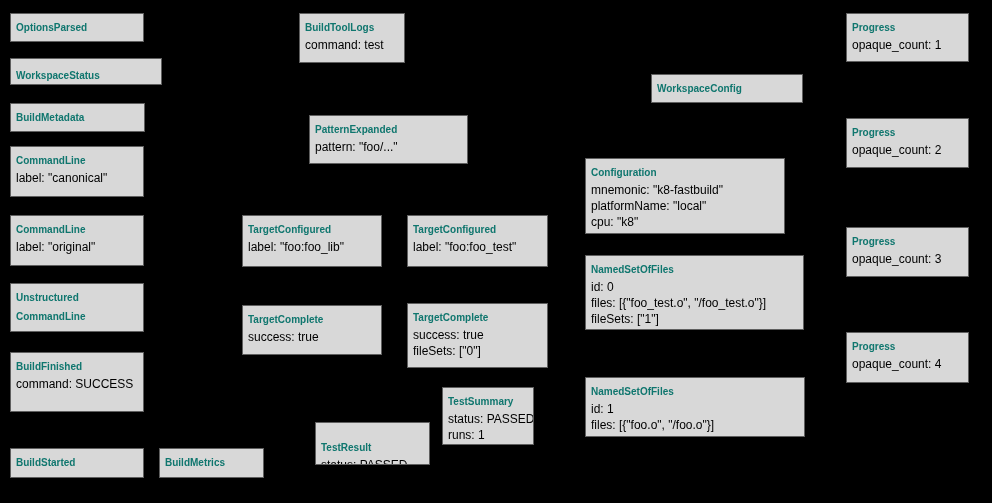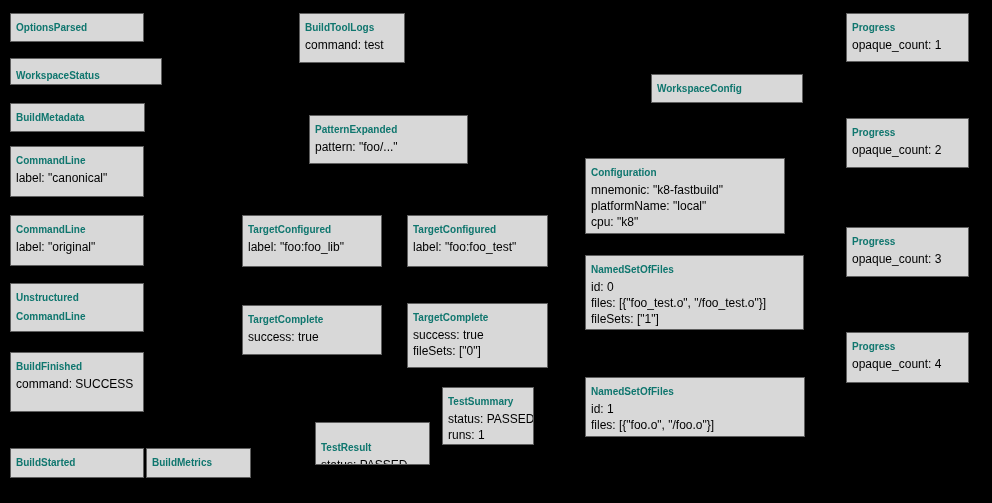--- a/index.html
+++ b/index.html
@@ -66,21 +66,21 @@
 
   <div class="box" style="left:10px;top:352px;width:134px;height:60px">
     <div class="t">BuildFinished</div>
     <div class="f">command: SUCCESS</div>
   </div>
 
   <div class="box" style="left:10px;top:448px;width:134px;height:30px">
     <div class="t">BuildStarted</div>
   </div>
 
-  <div class="box" style="left:146px;top:448px;width:105px;height:30px">
+  <div class="box" style="left:159px;top:448px;width:105px;height:30px">
     <div class="t">BuildMetrics</div>
   </div>
 
   <div class="box" style="left:299px;top:13px;width:106px;height:50px">
     <div class="t">BuildToolLogs</div>
     <div class="f">command: test</div>
   </div>
 
   <div class="box" style="left:309px;top:115px;width:159px;height:49px">
     <div class="t">PatternExpanded</div>

